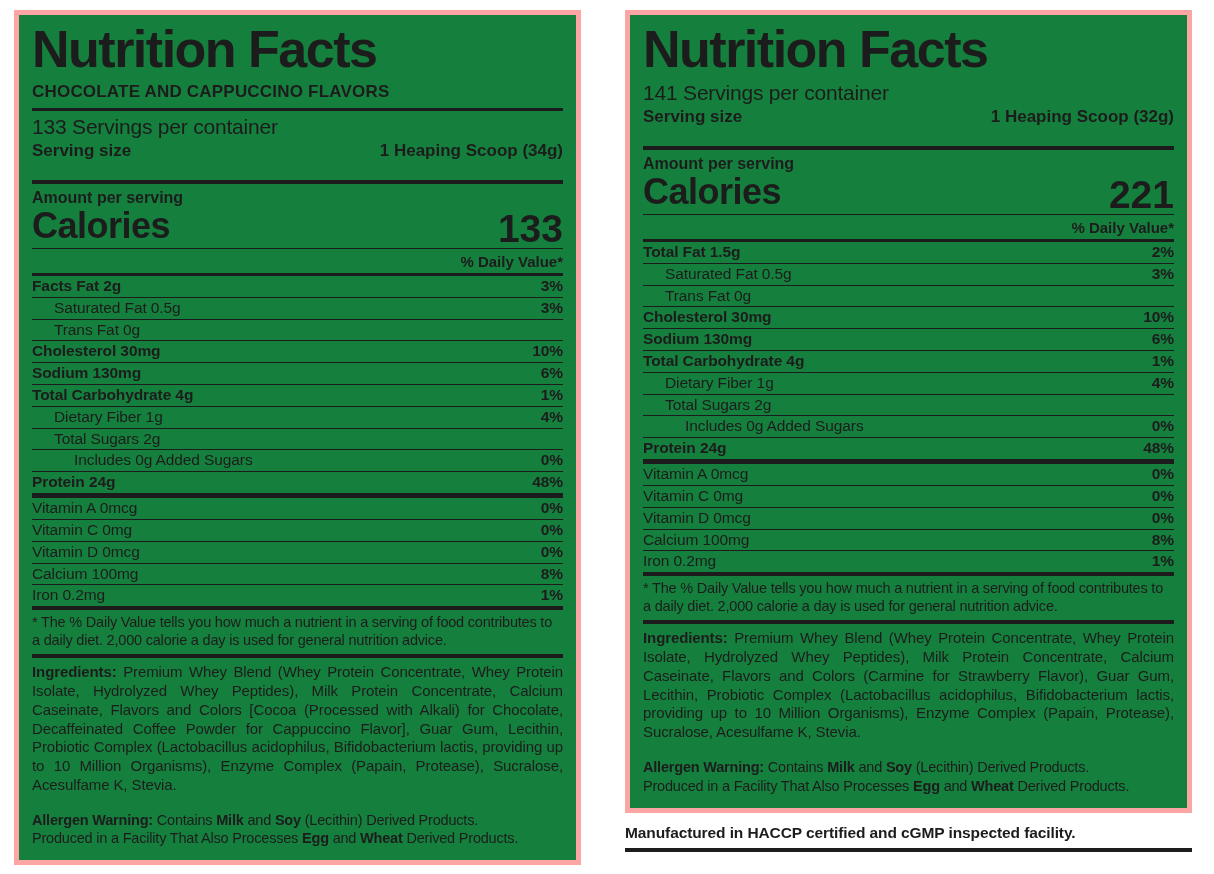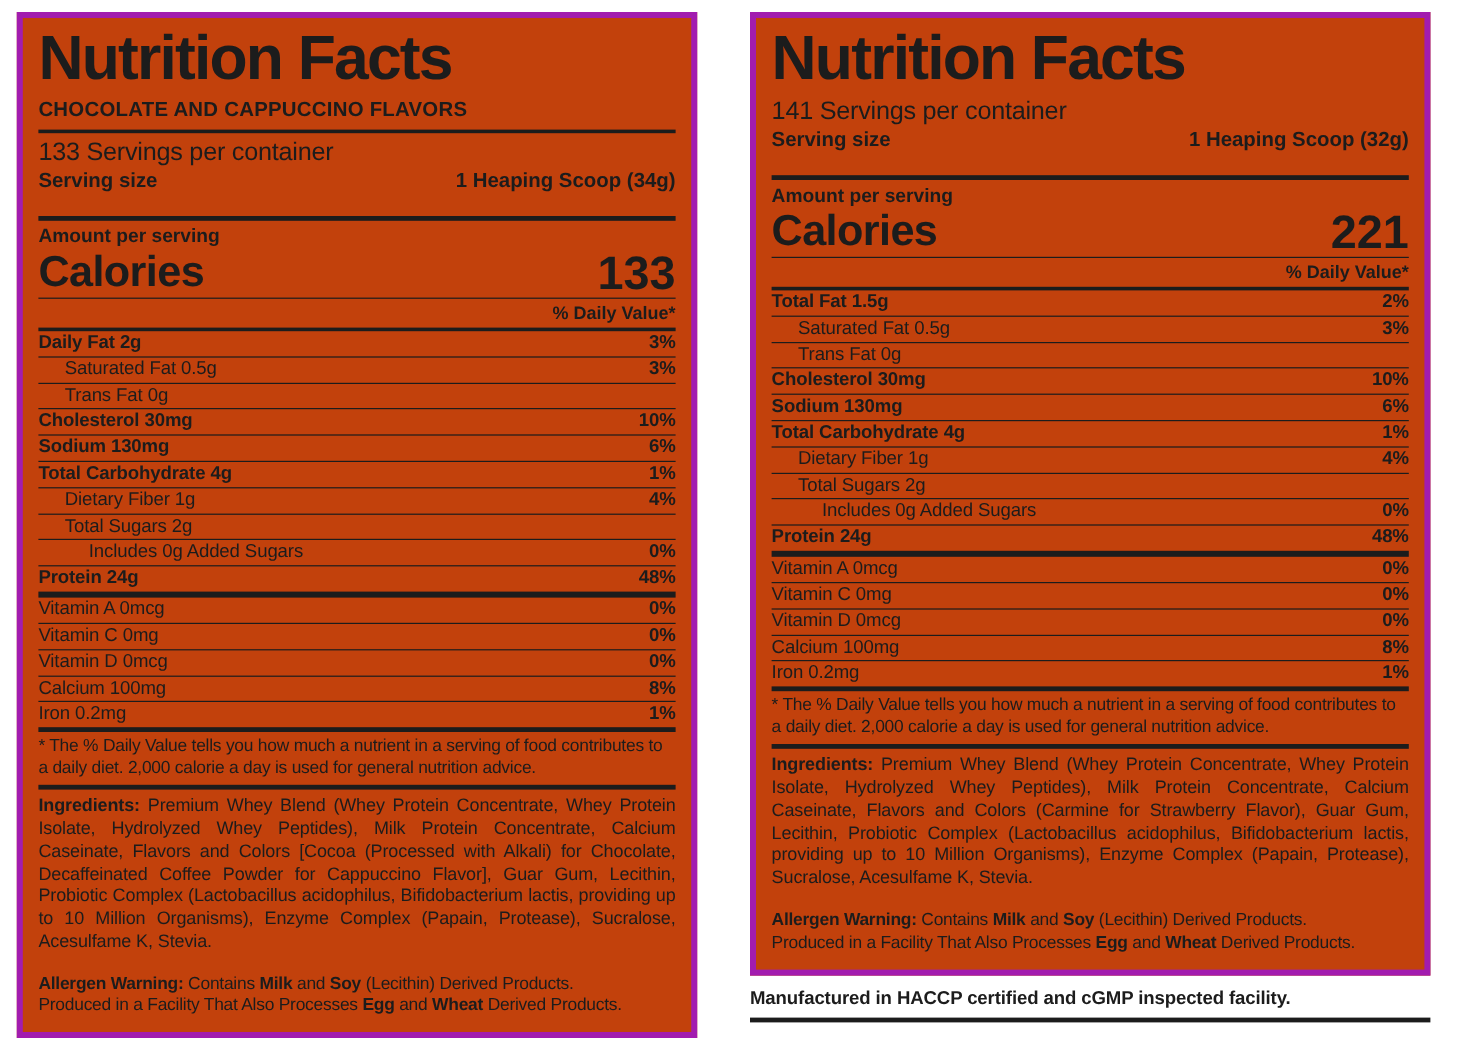--- a/index.html
+++ b/index.html
@@ -4,21 +4,21 @@
 <style>
   * { margin:0; padding:0; box-sizing:border-box; }
   html,body { background:#ffffff; }
   body {
     width:1214px; height:874px; overflow:hidden;
     color:#1c1c1c;
     font-family:"Liberation Sans", sans-serif;
   }
   .page { display:flex; gap:44px; padding:10px 22px 0 14px; }
   .col { width:567px; flex:0 0 auto; }
-  .box { border:5px solid #a21caf; padding:6px 13px 12px 13px; background:#c2410c; }
+  .box { border:5px solid #fca5a5; padding:6px 13px 12px 13px; background:#15803d; }
 
   .title { font-size:52px; font-weight:bold; letter-spacing:-1.5px; line-height:1.08; white-space:nowrap; }
   .flavor { font-size:17px; font-weight:bold; letter-spacing:.2px; margin-top:5px; padding-bottom:6px; border-bottom:3px solid #1c1c1c; }
   .servings { font-size:21px; letter-spacing:-.2px; margin-top:4px; }
   .ssrow { display:flex; justify-content:space-between; font-size:17px; font-weight:bold; margin-top:2px; padding-bottom:19px; border-bottom:4px solid #1c1c1c; }
   .amount { font-size:16px; font-weight:bold; margin-top:5px; }
   .calrow { display:flex; justify-content:space-between; align-items:flex-end; border-bottom:1px solid #1c1c1c; padding-bottom:3px; }
   .cal-label { font-size:36px; font-weight:bold; letter-spacing:-.5px; line-height:1.05; }
   .cal-value { font-size:39px; font-weight:bold; line-height:.85; }
   .dvh { text-align:right; font-size:15px; font-weight:bold; padding:4px 0 3px; border-bottom:3px solid #1c1c1c; }
@@ -56,21 +56,21 @@
         <span>1 Heaping Scoop (34g)</span>
       </div>
       <div class="amount">Amount per serving</div>
       <div class="calrow">
         <span class="cal-label">Calories</span>
         <span class="cal-value">133</span>
       </div>
       <div class="dvh">% Daily Value*</div>
       <div class="rows">
           <div class="nrow indent-0">
-            <span class="nname b">Daily Fat 2g</span>
+            <span class="nname b">Facts Fat 2g</span>
             <span class="npct">3%</span>
           </div>
           <div class="nrow indent-1">
             <span class="nname">Saturated Fat 0.5g</span>
             <span class="npct">3%</span>
           </div>
           <div class="nrow indent-1">
             <span class="nname">Trans Fat 0g</span>
             <span class="npct"></span>
           </div>

